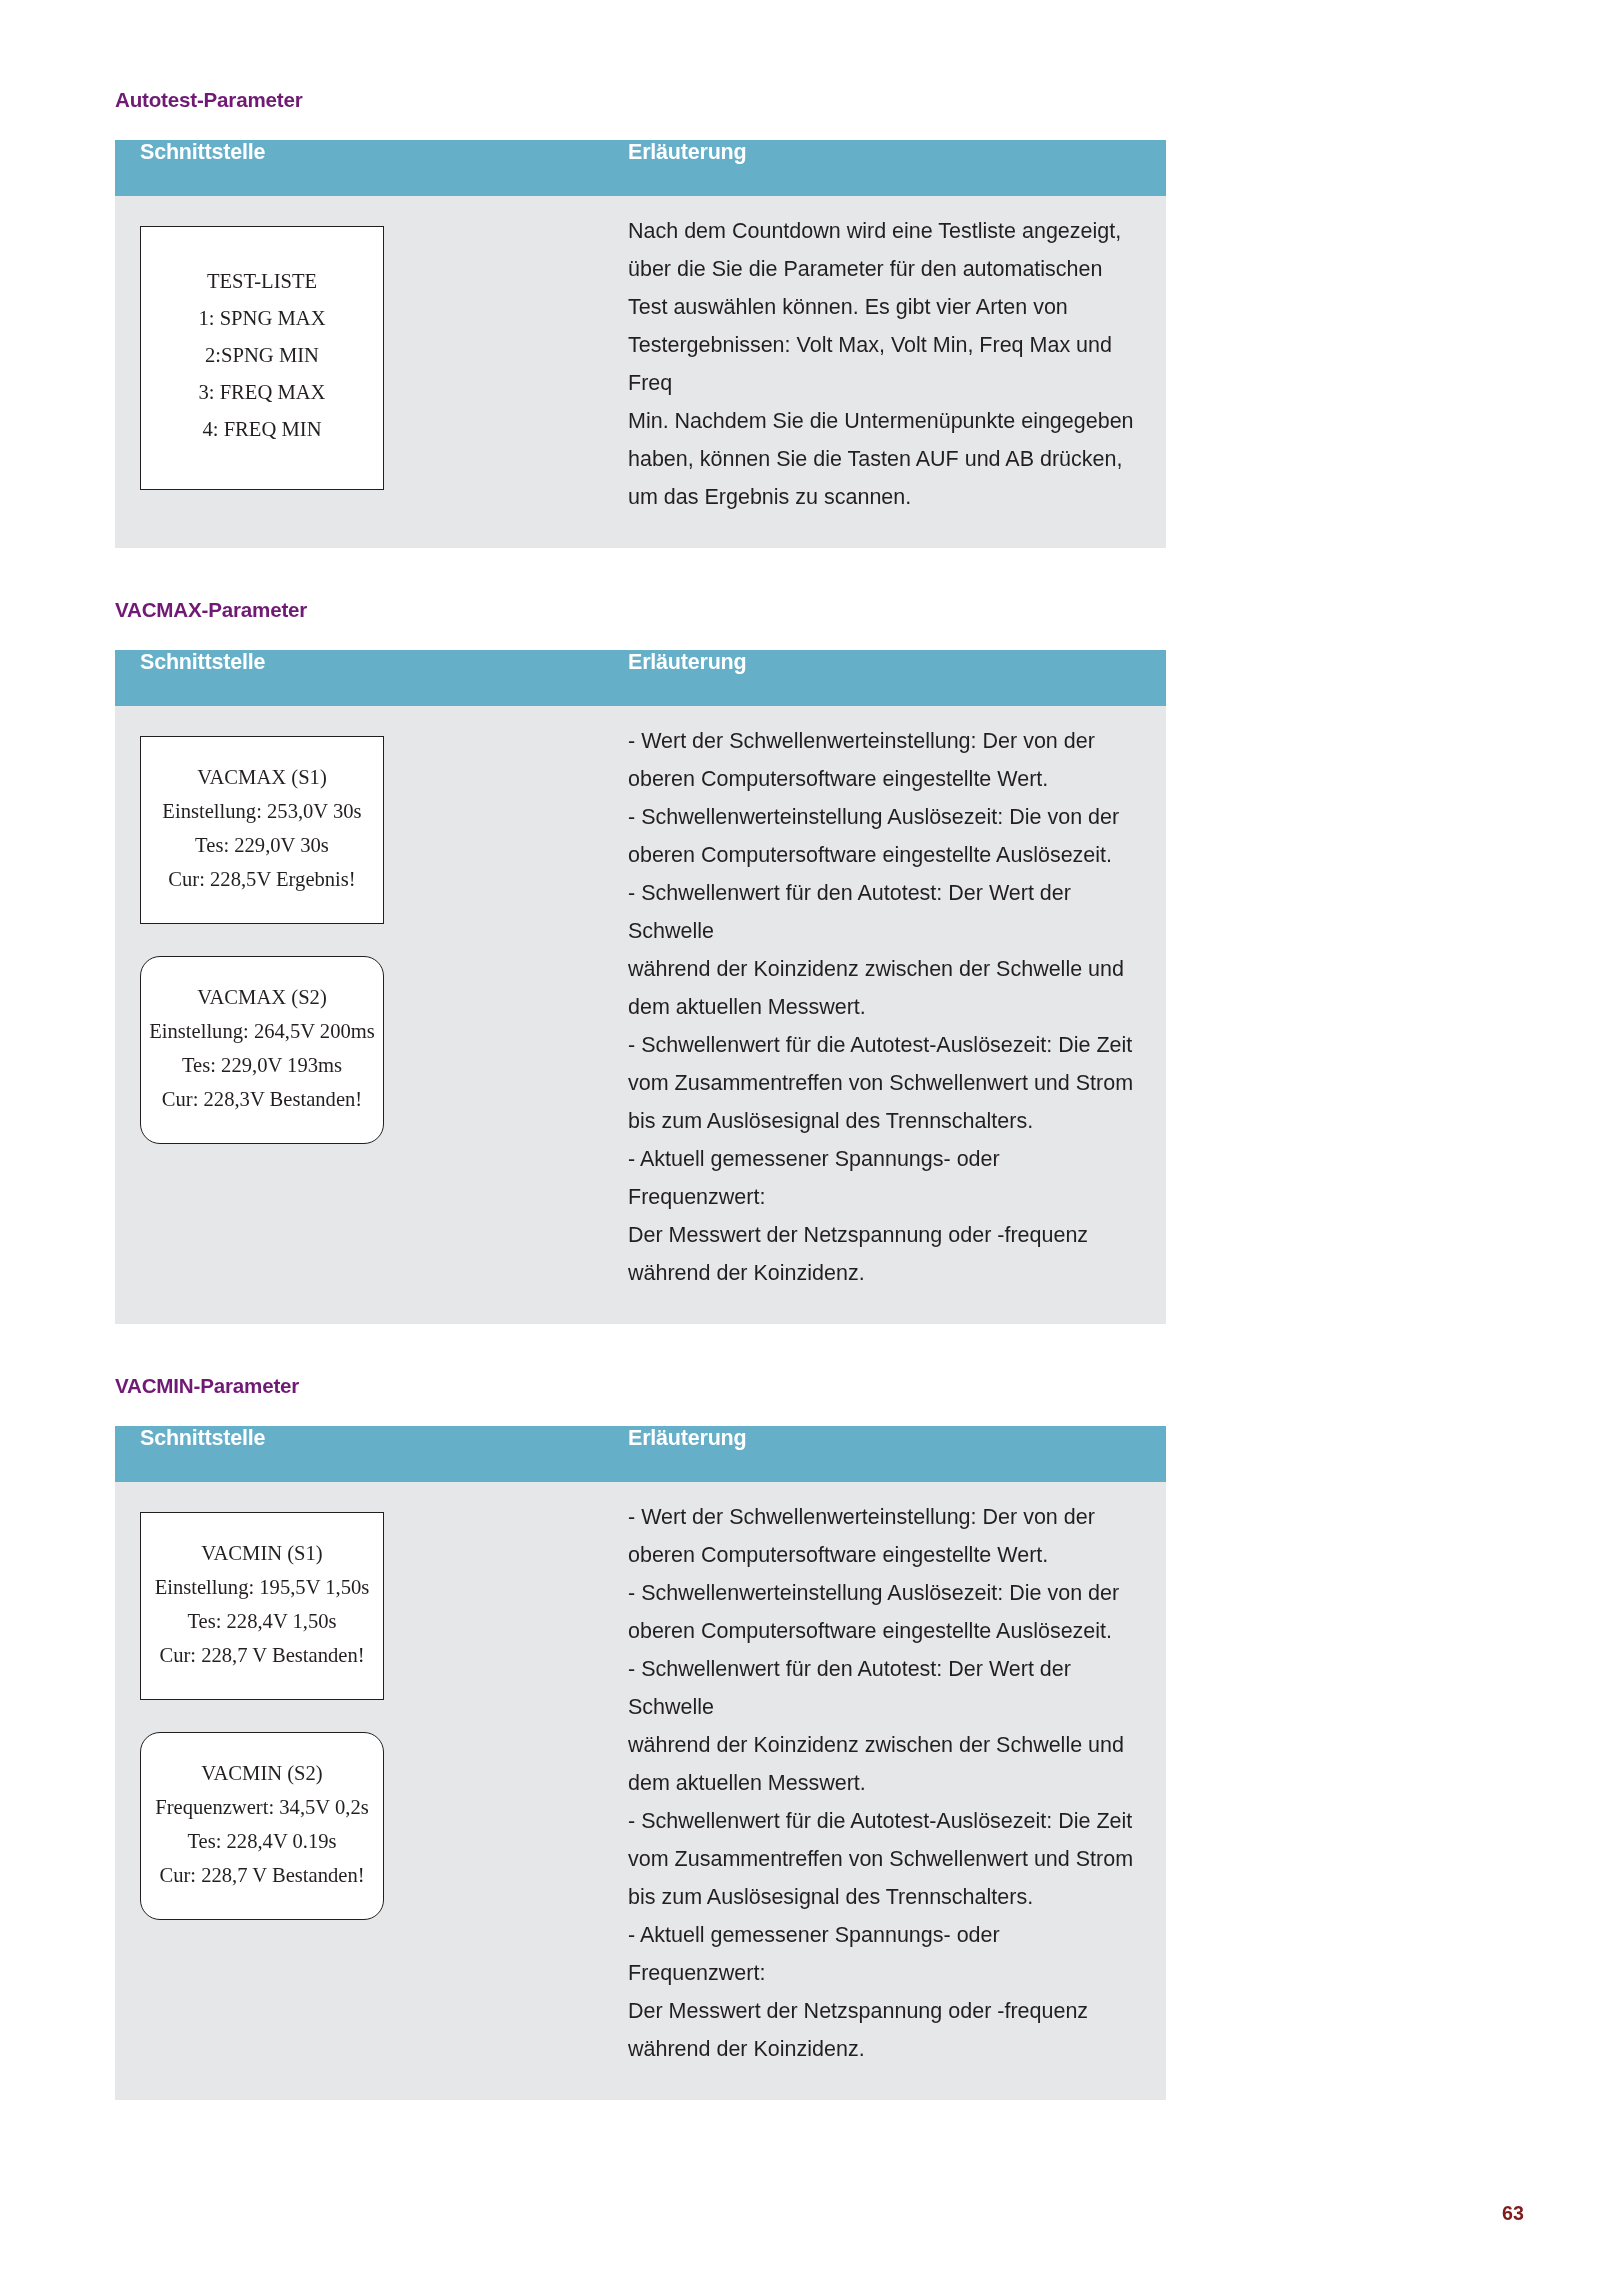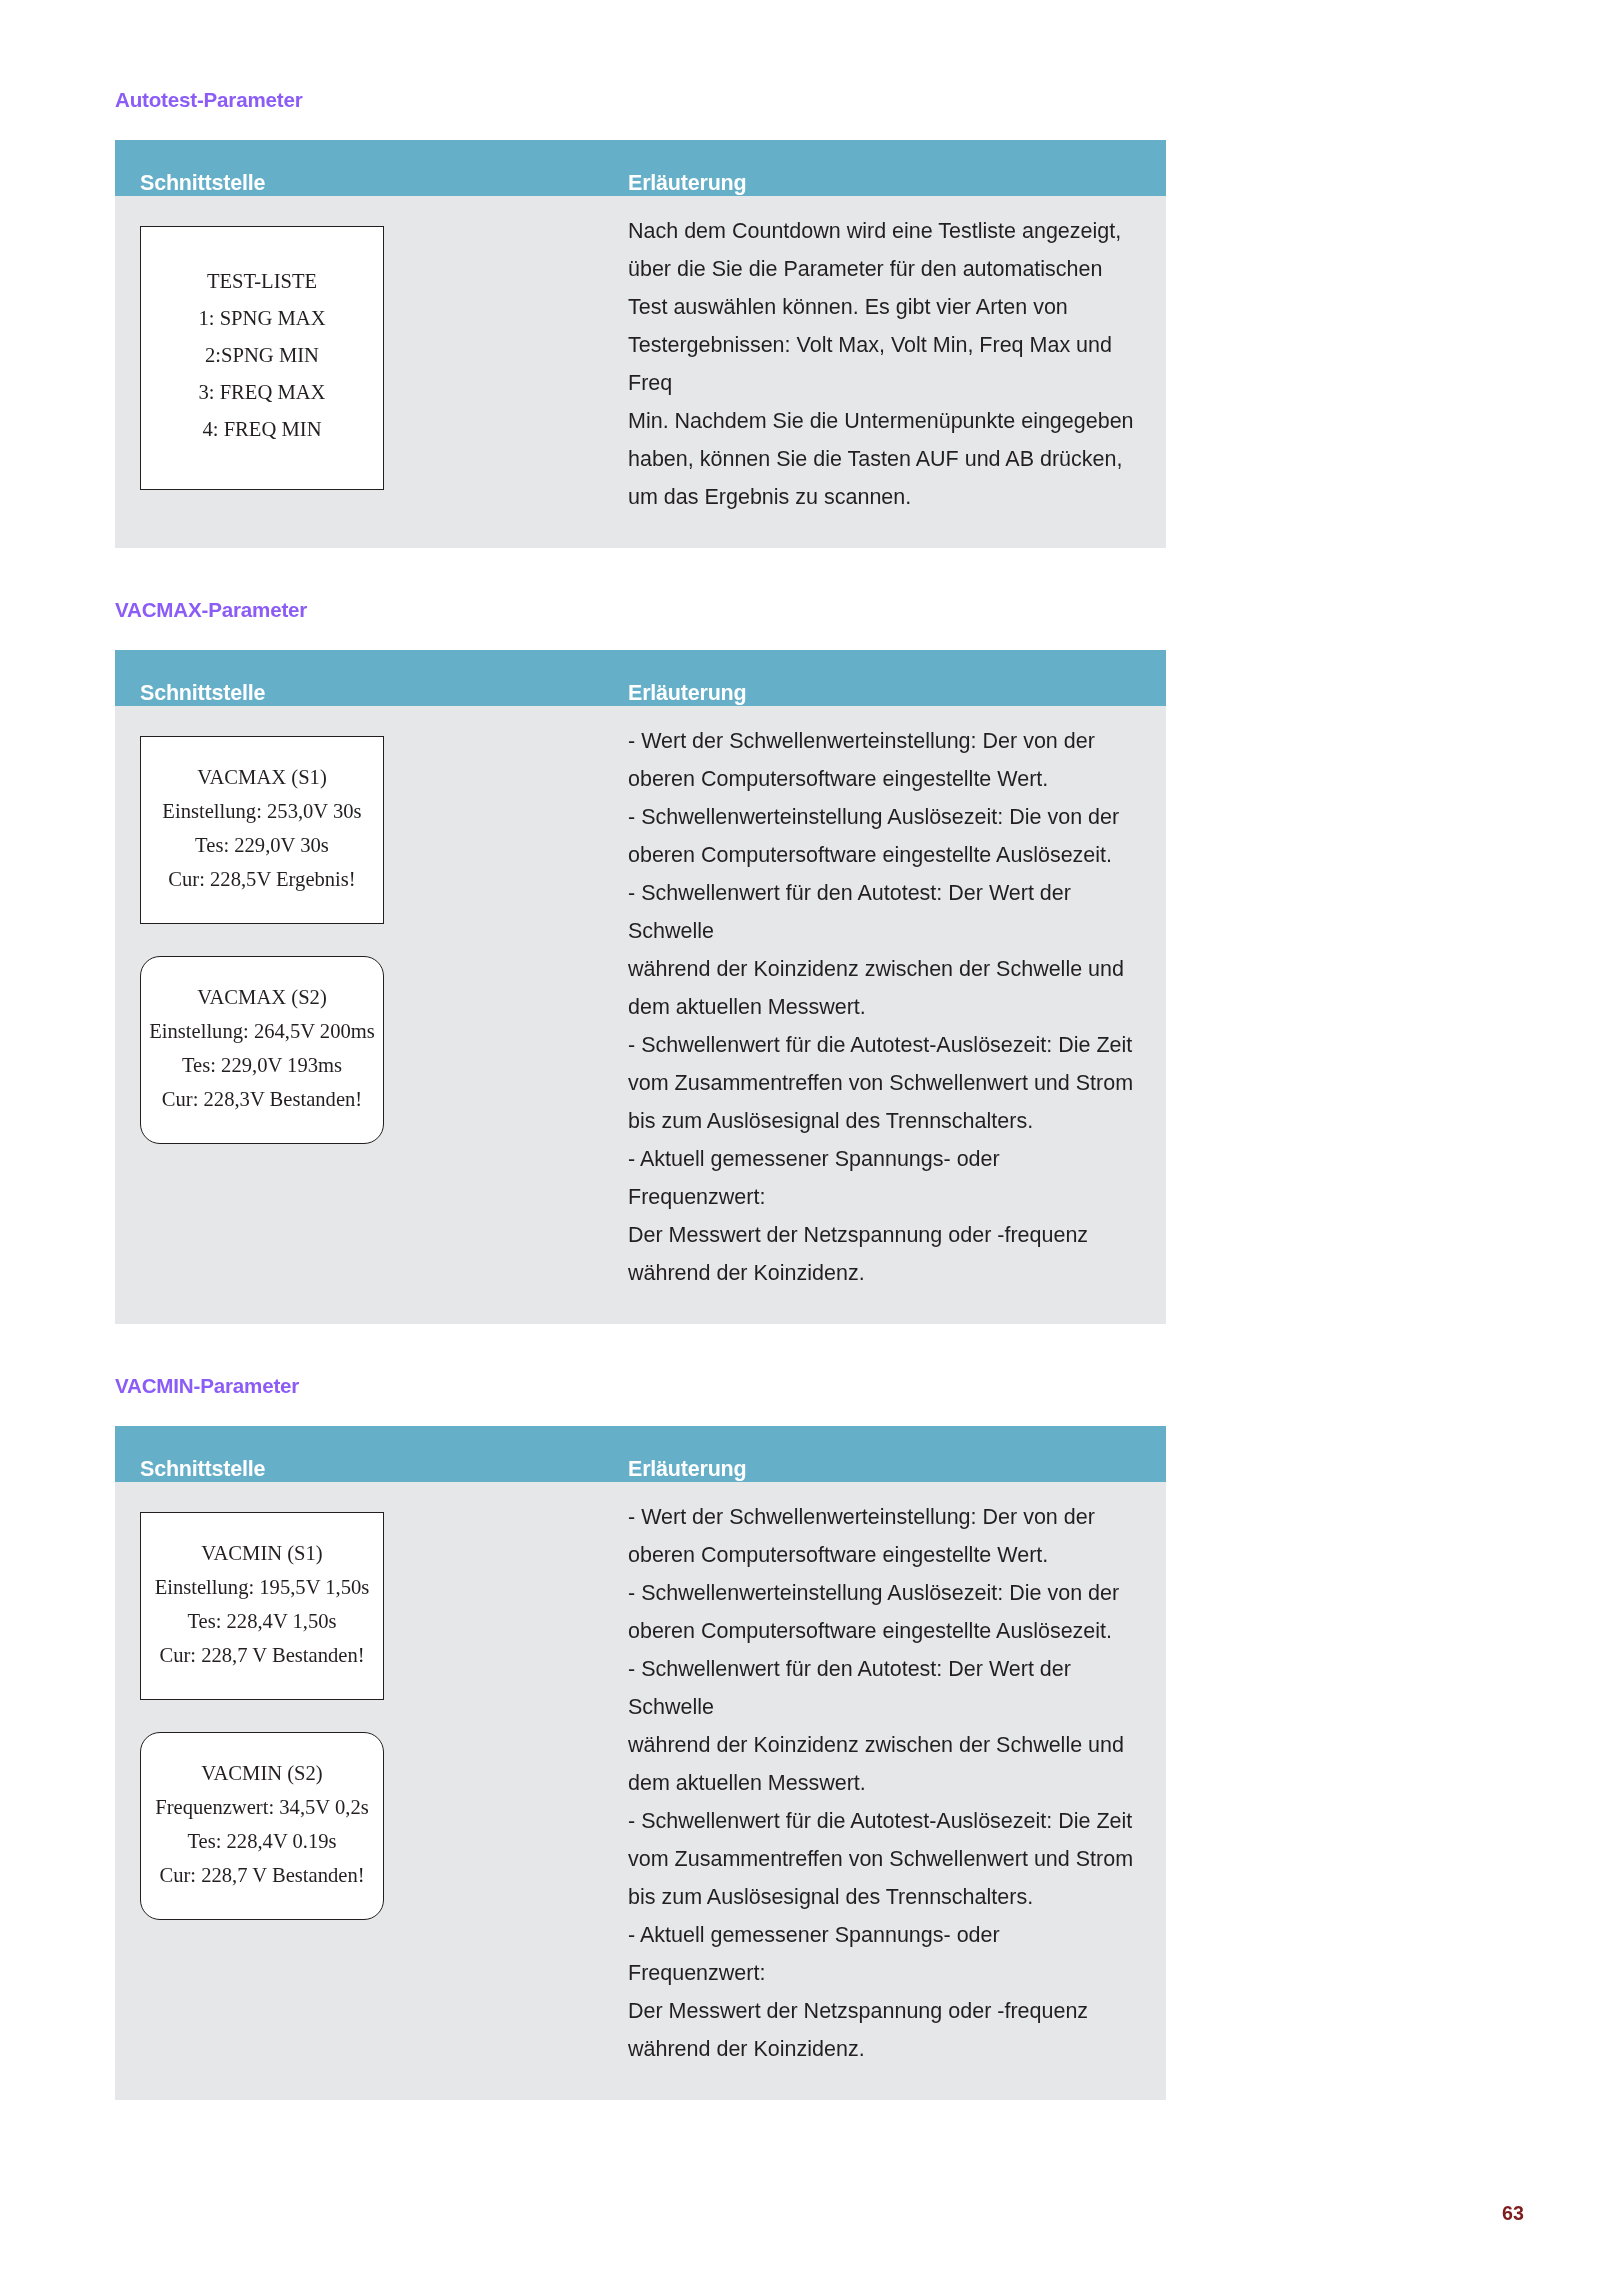--- a/index.html
+++ b/index.html
@@ -27,40 +27,40 @@
     top: 86px;
     width: 1051px;
   }
 
   
   .section-heading {
     font-family: "Liberation Sans", sans-serif;
     font-weight: bold;
     font-size: 20.6px;
     line-height: 27px;
-    color: #8b5cf6;
+    color: #701a75;
     letter-spacing: -0.2px;
     margin: 0 0 27px 0;
     padding: 0;
   }
 
   
   .param-table {
     width: 1051px;
     margin: 0 0 48px 0;
     background: #e6e7e8;
     border-collapse: collapse;
   }
   .param-table:last-of-type { margin-bottom: 0; }
 
   .table-header-row {
     display: flex;
     background: #65afc9;
     height: 56px;
-    align-items: flex-end;
+    align-items: flex-start;
   }
   .th {
     font-family: "Liberation Sans", sans-serif;
     font-weight: bold;
     font-size: 21.5px;
     color: #ffffff;
     letter-spacing: -0.2px;
   }
   .th-interface { width: 488px; padding-left: 25px; box-sizing: border-box; }
   .th-explain   { flex: 1; padding-left: 25px; box-sizing: border-box; }

